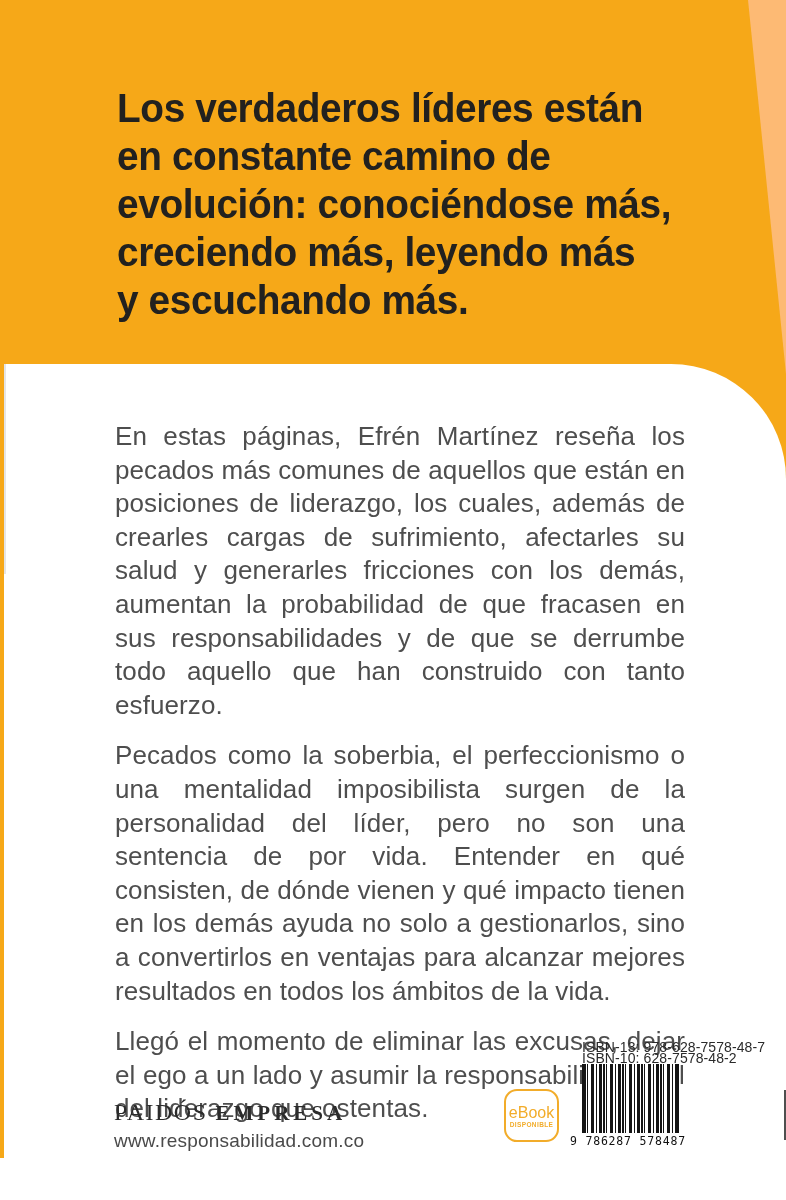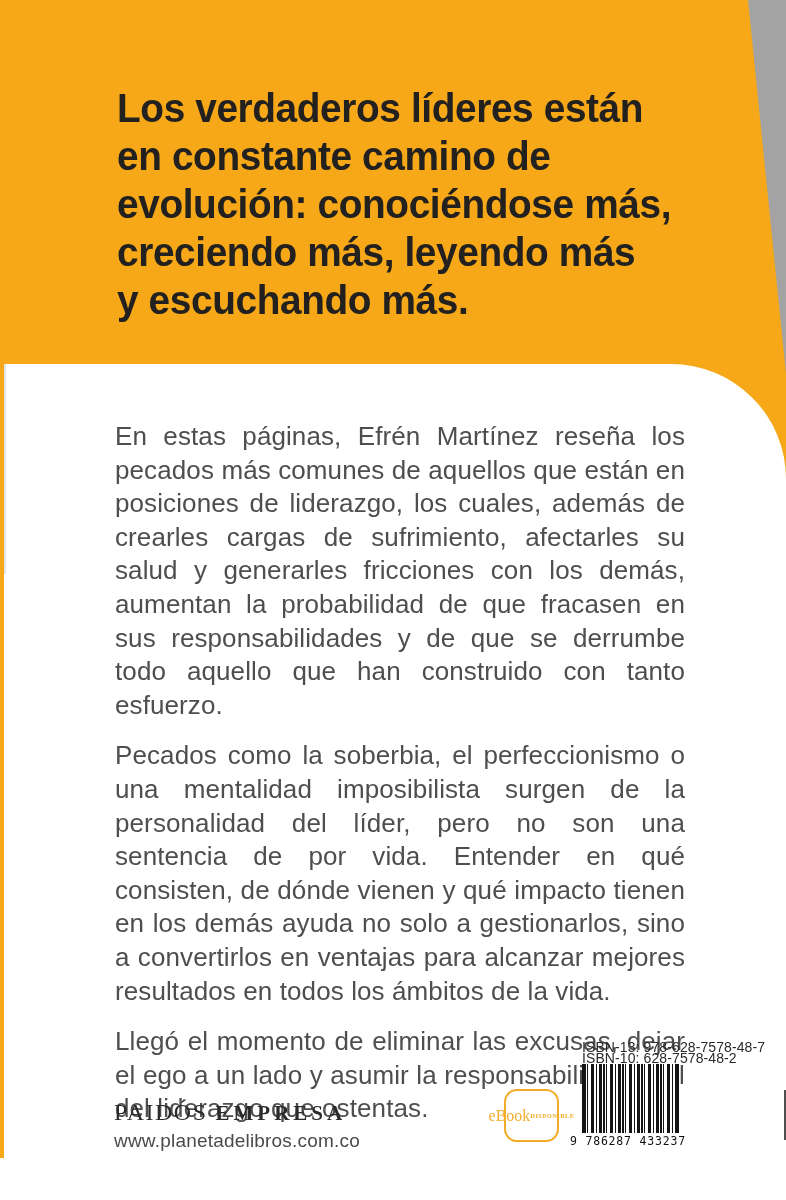--- a/index.html
+++ b/index.html
@@ -1,19 +1,19 @@
 <!DOCTYPE html>
 <html style="--orange: #F6A818; --headline: #22211F; --body: #4E4E4E; --badge: #F2AC2A; --barcodetext: #2A2A2A;"><head>
 <meta charset="utf-8">
 <style>
   * { margin: 0; padding: 0; box-sizing: border-box; }
   html, body { width: 786px; height: 1200px; background: #ffffff; overflow: hidden; }
   body { font-family: "Liberation Sans", sans-serif; position: relative; }
 
-  .page { position: absolute; inset: 0; width: 786px; height: 1200px; background: #a3a3a3; }
+  .page { position: absolute; inset: 0; width: 786px; height: 1200px; background: #fdba74; }
 
   
   .orange-header {
     position: absolute; left: 0; top: 0; width: 786px; height: 482px;
     background: var(--orange, #F6A818);
     clip-path: polygon(0 0, 748px 0, 786px 374px, 786px 482px, 0 482px);
     z-index: 1;
   }
 
   .headline {
@@ -60,22 +60,22 @@
   .pub-sub  { font-weight: 700; font-size: 21px; letter-spacing: 4px; margin-left: 8px; }
   .website  {
     margin-top: 4px;
     font-family: "Liberation Sans", sans-serif;
     font-size: 19px; letter-spacing: 0.2px; color: #4A4A4A;
   }
 
   .ebook-badge {
     position: absolute; left: 504px; top: 1089px; width: 55px; height: 53px;
     border: 2.5px solid var(--badge, #F2AC2A); border-radius: 13px;
-    display: flex; align-items: center; justify-content: center;
-    z-index: 4; background: #fff; font-family: Liberation Serif, serif;
+    display: flex; flex-direction: column; align-items: center; justify-content: center;
+    z-index: 4; background: #fff;
   }
   .ebook-title { color: var(--badge, #F2AC2A); font-size: 16px; line-height: 17px; }
   .ebook-sub   { color: var(--badge, #F2AC2A); font-size: 6.5px; font-weight: 700; letter-spacing: 0.4px; }
 
   .barcode-block { position: absolute; left: 570px; top: 1042px; width: 112px; z-index: 4; }
   .isbn-line {
     padding-left: 12px;
     font-size: 14px; line-height: 10.5px; color: var(--barcodetext, #2A2A2A);
     letter-spacing: 0.1px; white-space: nowrap;
   }
@@ -120,30 +120,30 @@
   <div class="left-shadow"></div>
 
   <div class="body-text">
     <p>En estas páginas, Efrén Martínez reseña los pecados más comunes de aquellos que están en posiciones de liderazgo, los cuales, además de crearles cargas de sufrimiento, afectarles su salud y generarles fricciones con los demás, aumentan la probabilidad de que fracasen en sus responsabilidades y de que se derrumbe todo aquello que han construido con tanto esfuerzo.</p>
     <p>Pecados como la soberbia, el perfeccionismo o una mentalidad imposibilista surgen de la personalidad del líder, pero no son una sentencia de por vida. Entender en qué consisten, de dónde vienen y qué impacto tienen en los demás ayuda no solo a gestionarlos, sino a convertirlos en ventajas para alcanzar mejores resultados en todos los ámbitos de la vida.</p>
     <p>Llegó el momento de eliminar las excusas, dejar el ego a un lado y asumir la responsabilidad total del liderazgo que ostentas.</p>
   </div>
 
   <div class="publisher">
     <span class="pub-main">PAIDÓS</span><span class="pub-sub">EMPRESA</span>
-    <div class="website">www.planetadelibros.com.co</div>
+    <div class="website">www.responsabilidad.com.co</div>
   </div>
 
   <div class="ebook-badge">
     <div class="ebook-title">eBook</div>
     <div class="ebook-sub">DISPONIBLE</div>
   </div>
 
   <div class="barcode-block">
     <div class="isbn-line">ISBN-13: 978-628-7578-48-7</div>
     <div class="isbn-line">ISBN-10: 628-7578-48-2</div>
     <div class="bars"></div>
-    <div class="digits">9 786287 433237</div>
+    <div class="digits">9 786287 578487</div>
   </div>
 
   <div class="right-mark"></div>
 
 </div>
 
 </body></html>

